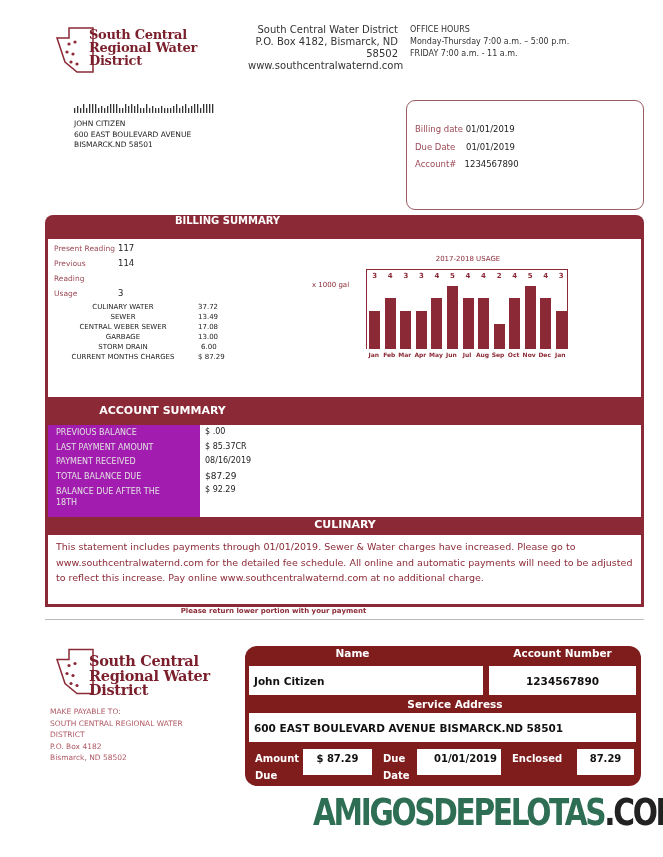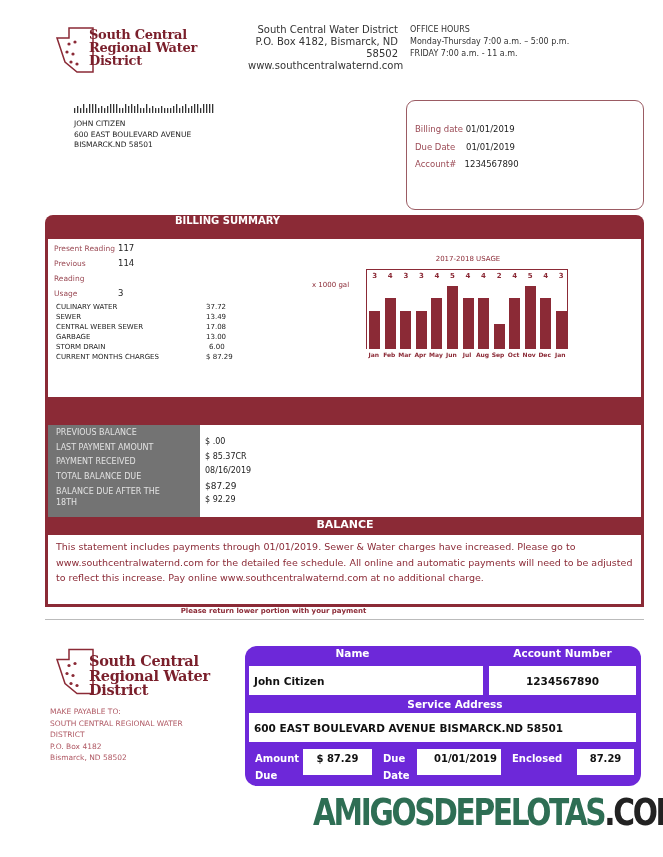--- a/index.html
+++ b/index.html
@@ -44,34 +44,34 @@
 
     
     .chart-title { font-size: 7px; color: #8b2a36; text-align: center; }
     .chart-unit { font-size: 7px; color: #8b2a36; }
     .chart-frame { border: 1px solid #8b2a36; border-bottom: none; }
     .bar { position: absolute; bottom: 0; background: #8b2a36; width: 11px; }
     .bar-lbl { position: absolute; top: 2px; width: 11px; text-align: center; font-size: 7px; color: #8b2a36; font-weight: bold; }
     .month { position: absolute; width: 16px; text-align: center; font-size: 6px; color: #8b2a36; font-weight: bold; white-space: nowrap; }
 
     
-    .acct-labels { background: #737373; }
+    .acct-labels { background: #a21caf; }
     .acct-labels .r, .acct-values .r { font-size: 8px; line-height: 14.5px; height: 14.5px; white-space: nowrap; }
     .acct-labels .r { color: #e2e2e2; padding-left: 8px; }
     .acct-values .r { color: #222; padding-left: 5px; }
 
     .msg { font-size: 9.5px; line-height: 15.5px; color: #8b2a36; padding: 4px 8px; }
 
     .return-note { left: 0; width: 547px; top: 607px; text-align: center; font-size: 7px; font-weight: bold; color: #8b2a36; }
     .dash-line { left: 45px; top: 619px; width: 599px; height: 1px; background: #bbb; }
 
     
     .payable { left: 50px; top: 706px; font-size: 7.5px; line-height: 11.5px; color: #b05a65; }
 
-    .stub { left: 245px; top: 646px; width: 396px; height: 140px; background: #6d28d9; border-radius: 12px; }
+    .stub { left: 245px; top: 646px; width: 396px; height: 140px; background: #7f1d1d; border-radius: 12px; }
     .stub-h { position: absolute; color: #fff; font-weight: bold; font-size: 10.5px; text-align: center; }
     .stub-box { position: absolute; background: #fff; font-weight: bold; font-size: 10.5px; color: #111; display: flex; align-items: center; white-space: nowrap; }
     .stub-lbl { position: absolute; color: #fff; font-weight: bold; font-size: 10px; line-height: 17px; }
 
     .watermark { left: 313px; top: 790px; font-family: "DejaVu Sans", sans-serif; font-weight: bold; font-size: 38px; letter-spacing: -3px; transform: scaleX(0.78); transform-origin: left top; white-space: nowrap; }
     .wm-green { color: #2e6e54; }
     .wm-dark { color: #222; }
   </style>
 </head>
 <body>
@@ -189,21 +189,21 @@
       <div class="r">
           <span class="k">Previous Reading</span>
           <span class="v">114</span>
         </div>
       <div class="r">
           <span class="k">Usage</span>
           <span class="v">3</span>
         </div>
     </div>
 
-    <div class="charges" style="position:absolute; left:8px; top:63px;">
+    <div class="charges" style="position:absolute; left:0; top:63px;text-align:center;">
       <div class="r">
           <span class="k">CULINARY WATER</span>
           <span>37.72</span>
         </div>
       <div class="r">
           <span class="k">SEWER</span>
           <span>13.49</span>
         </div>
       <div class="r">
           <span class="k">CENTRAL WEBER SEWER</span>
@@ -263,37 +263,38 @@
         <div class="month" style="left: 93px;">Jul</div>
         <div class="month" style="left: 108.538px;">Aug</div>
         <div class="month" style="left: 124.077px;">Sep</div>
         <div class="month" style="left: 139.615px;">Oct</div>
         <div class="month" style="left: 155.154px;">Nov</div>
         <div class="month" style="left: 170.692px;">Dec</div>
         <div class="month" style="left: 186.231px;">Jan</div>
       </div>
   </div>
 
+  <div class="bar-title" style="left:20px; top:189px; width:195px; font-size:11px;">ACCOUNT SUMMARY</div>
 
   <div class="white acct-labels" style="left:3px; top:210px; width:152px; height:92px; padding-top:1px;">
     <div class="r">PREVIOUS BALANCE</div>
     <div class="r">LAST PAYMENT AMOUNT</div>
     <div class="r">PAYMENT RECEIVED</div>
     <div class="r">TOTAL BALANCE DUE</div>
     <div class="r" style="white-space:normal; width:130px; line-height:11px; height:auto; padding-top:2px;">BALANCE DUE AFTER THE 18TH</div>
   </div>
-  <div class="white acct-values" style="left:155px; top:210px; width:441px; height:92px; padding-top:10px;">
+  <div class="white acct-values" style="left:155px; top:210px; width:441px; height:92px; padding-top:0;">
     <div class="r">$ .00</div>
     <div class="r">$ 85.37CR</div>
     <div class="r">08/16/2019</div>
     <div class="r" style="font-size:9px;">$87.29</div>
     <div class="r">$ 92.29</div>
   </div>
 
-  <div class="bar-title" style="left:155px; top:303px; width:290px; font-size:11px;">BALANCE</div>
+  <div class="bar-title" style="left:155px; top:303px; width:290px; font-size:11px;">CULINARY</div>
   <div class="white msg" style="left:3px; top:320px; width:593px; height:69px;">This statement includes payments through 01/01/2019. Sewer &amp; Water charges have increased. Please go to www.southcentralwaternd.com for the detailed fee schedule. All online and automatic payments will need to be adjusted to reflect this increase. Pay online www.southcentralwaternd.com at no additional charge.</div>
 </div>
 
 <div class="abs return-note">Please return lower portion with your payment</div>
 <div class="abs dash-line"></div>
 
 <div class="logo" style="left:55px; top:645px;">
   <svg width="60" height="55" viewBox="0 0 60 50">
     <path d="M2 12 L14 12 L14 2 L38 2 L38 46 L22 46 L10 36 L6 24 Z" fill="none" stroke="#8b2a36" stroke-width="1.5"></path>
     <circle cx="14" cy="18" r="1.6" fill="#8b2a36"></circle>

